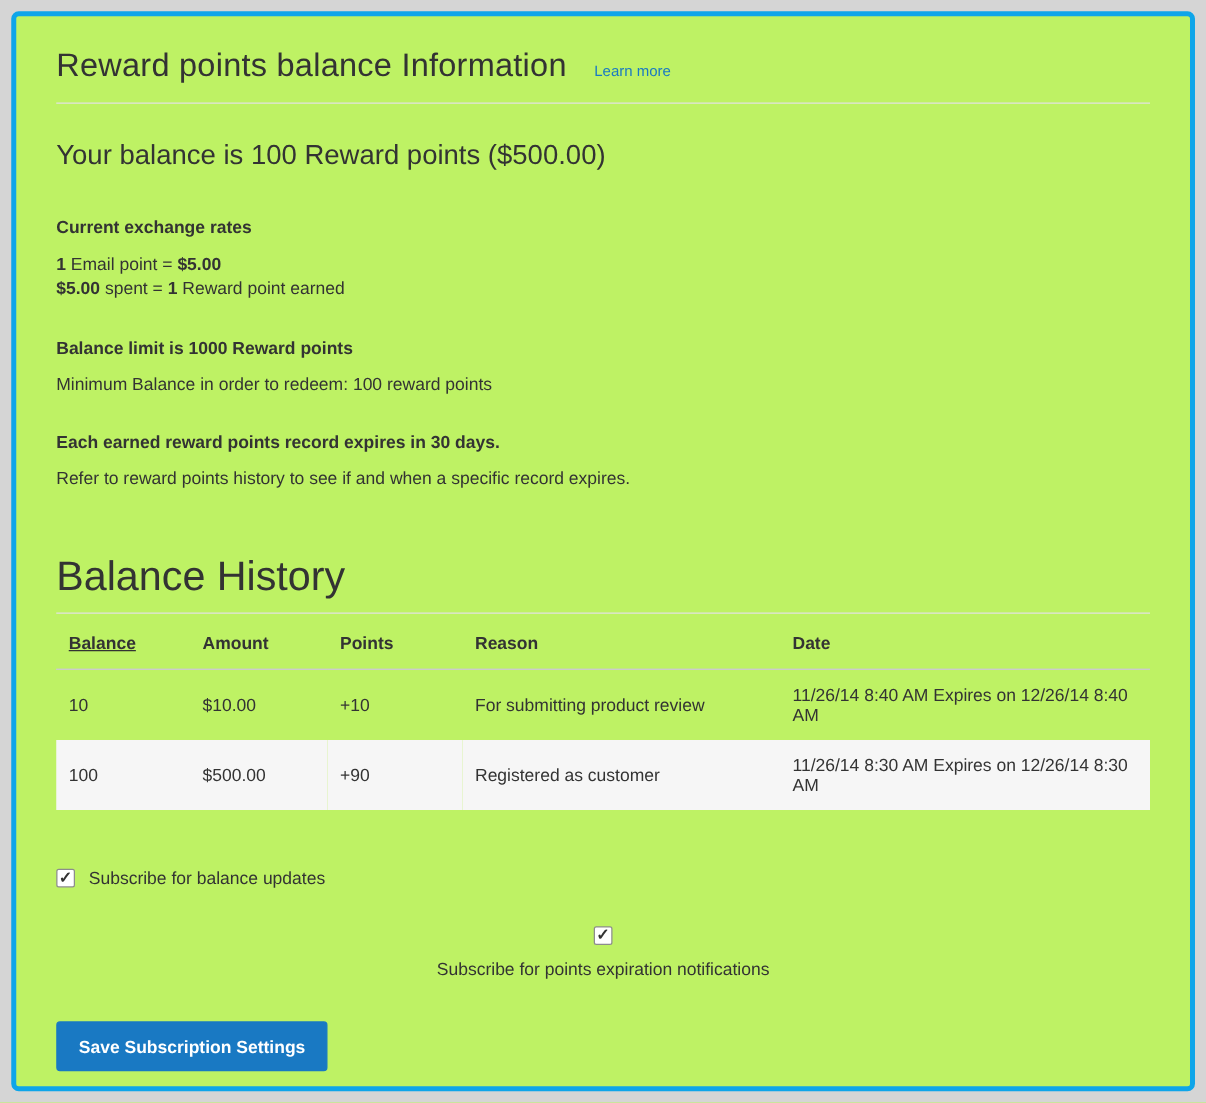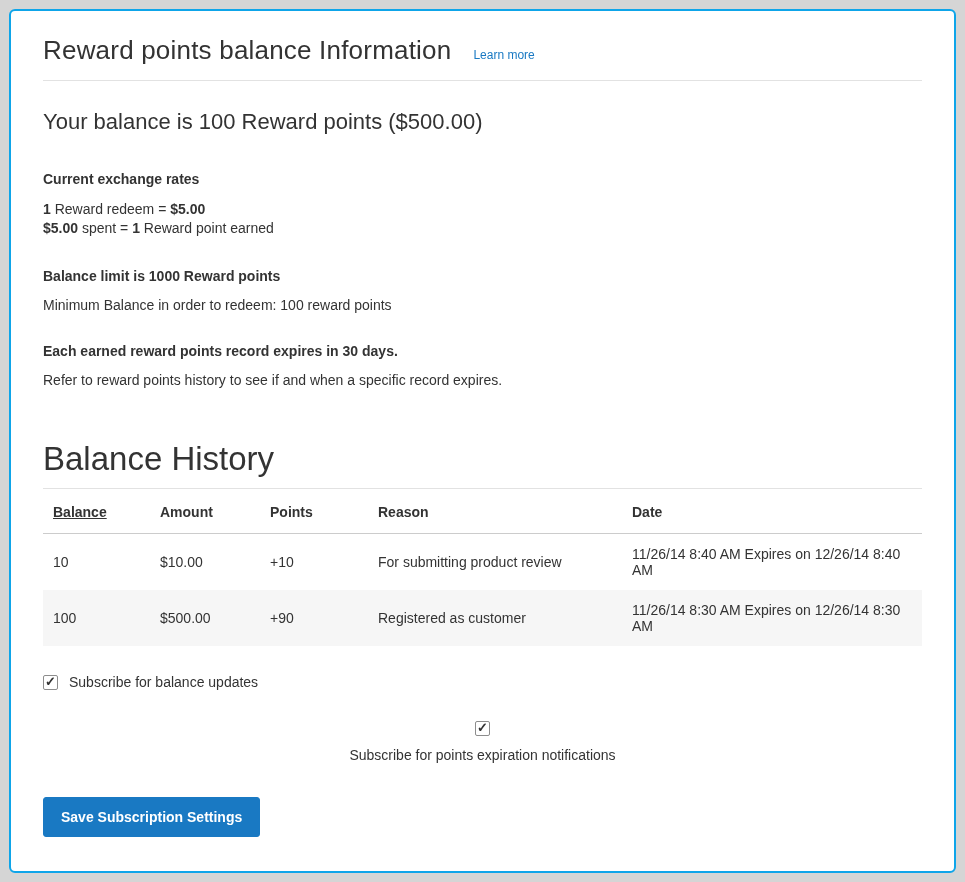--- a/index.html
+++ b/index.html
@@ -8,22 +8,22 @@
     width: 965px;
     height: 882px;
     background: #d5d5d5;
     padding: 9px;
     font-family: "Liberation Sans", "DejaVu Sans", sans-serif;
     color: #333333;
   }
   .card {
     width: 100%;
     height: 100%;
-    background: #ffffff;
-    border: 2px solid #0ea5e9;
+    background: #bef264;
+    border: 4px solid #0ea5e9;
     border-radius: 6px;
     padding: 16px 32px 30px 32px;
     overflow: hidden;
   }
   .title-row {
     display: flex;
     align-items: baseline;
     gap: 22px;
     padding: 8px 0 14px 0;
   }
@@ -94,21 +94,21 @@
   table.history th:nth-child(1) { width: 107px; text-decoration: underline; }
   table.history th:nth-child(2) { width: 110px; }
   table.history th:nth-child(3) { width: 108px; }
   table.history th:nth-child(4) { width: 254px; }
   .choice {
     display: flex;
     align-items: center;
     gap: 11px;
     font-size: 14px;
   }
-  .choice-first { margin-top: 28px; }
+  .choice-first { margin-top: 46px; }
   .choice + .choice { margin-top: 31px; flex-direction: column; }
   input[type="checkbox"] {
     appearance: none;
     -webkit-appearance: none;
     width: 15px;
     height: 15px;
     border: 1px solid #8d8d8d;
     border-radius: 2px;
     background: #ffffff;
     margin: 0;
@@ -147,21 +147,21 @@
     <h1 class="page-title">Reward points balance Information</h1>
     <a class="learn-more">Learn more</a>
   </div>
   <hr class="rule">
 
   <p class="balance-summary">Your balance is 100 Reward points ($500.00)</p>
 
   <p class="bold-line mt-lg">Current exchange rates</p>
 
   <div class="rate-lines">
-    <div><strong>1</strong><span> Reward redeem = </span><strong>$5.00</strong></div>
+    <div><strong>1</strong><span> Email point = </span><strong>$5.00</strong></div>
     <div><strong>$5.00</strong><span> spent = </span><strong>1</strong><span> Reward point earned</span></div>
   </div>
 
   <p class="bold-line mt-md">Balance limit is 1000 Reward points</p>
   <p class="plain-line mt-sm">Minimum Balance in order to redeem: 100 reward points</p>
 
   <p class="bold-line mt-md">Each earned reward points record expires in 30 days.</p>
   <p class="plain-line mt-sm">Refer to reward points history to see if and when a specific record expires.</p>
 
   <h2 class="section-title">Balance History</h2>

